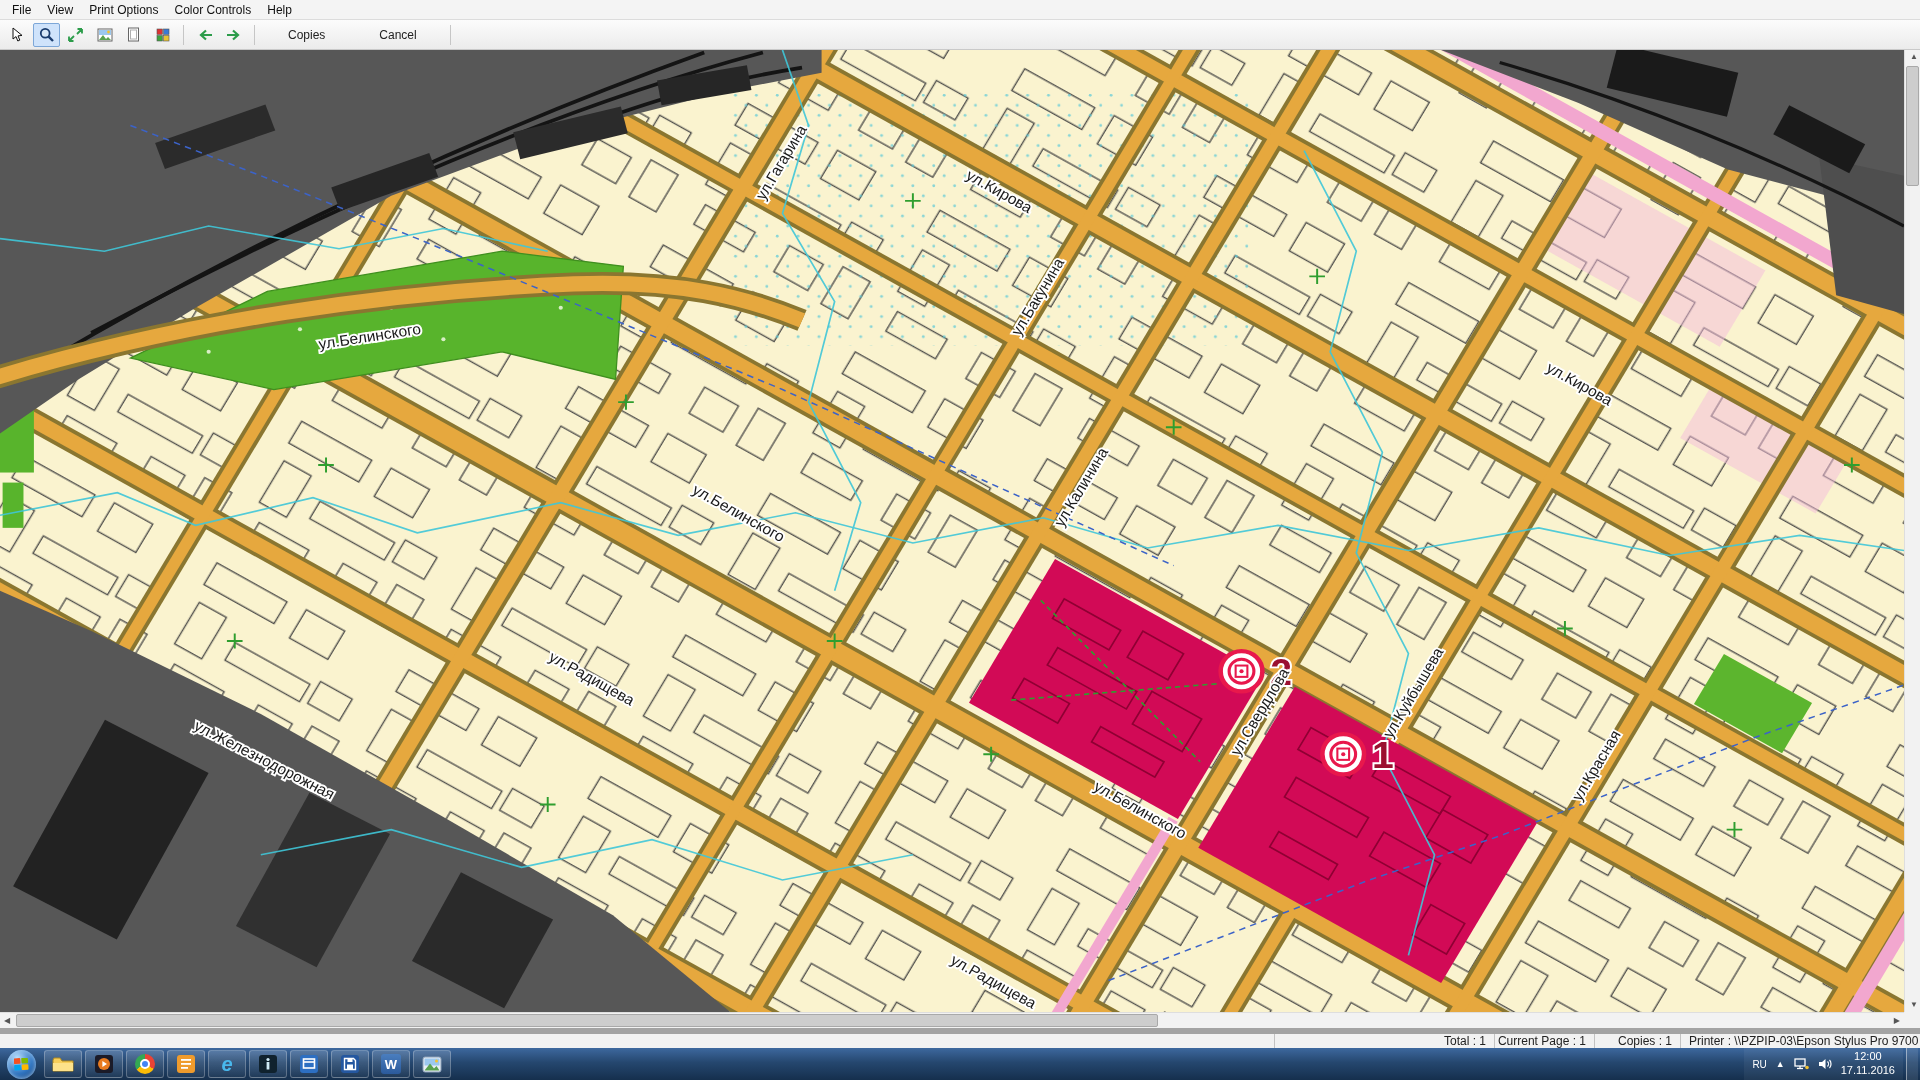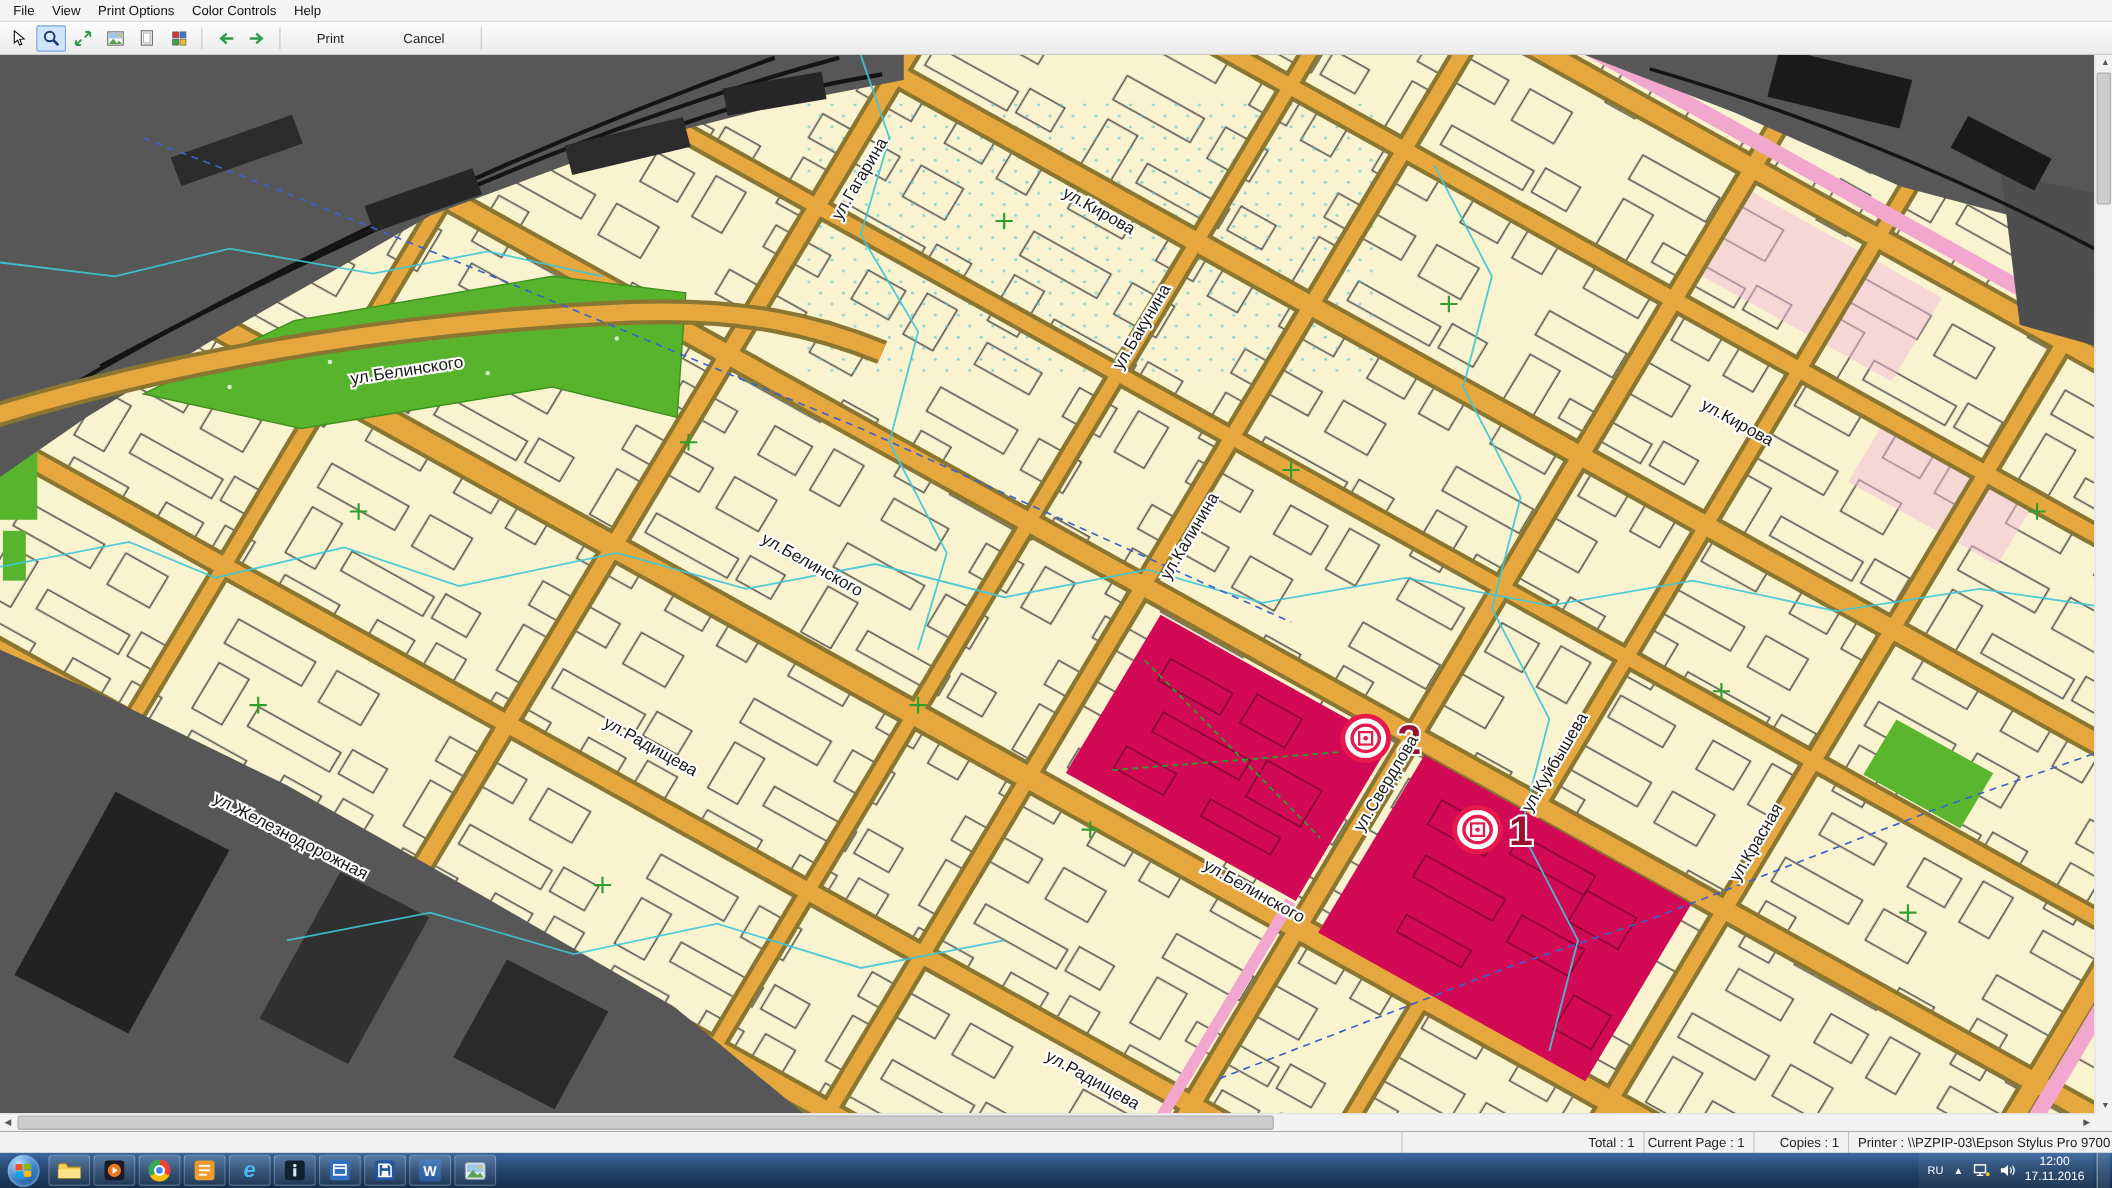--- a/index.html
+++ b/index.html
@@ -29,21 +29,21 @@
   .map-wrap{position:relative;flex:1;min-width:0}
   .map-view{position:absolute;left:0;top:0;right:16px;bottom:16px;overflow:hidden;background:#FAF3CF}
   .map-view svg{width:100%;height:100%;display:block}
   .vscroll{position:absolute;top:0;right:0;bottom:16px;width:16px;background:#f2f2f2;border-left:1px solid #dedede}
   .hscroll{position:absolute;left:0;bottom:0;right:16px;height:16px;background:#f2f2f2;border-top:1px solid #dedede}
   .scroll-arrow{position:absolute;font-size:8px;color:#555;line-height:1}
   .vthumb{position:absolute;top:16px;left:1px;width:13px;height:120px;background:#cdcdcd;border:1px solid #a9a9a9;border-radius:2px}
   .hthumb{position:absolute;left:16px;top:1px;height:13px;width:60%;background:#cdcdcd;border:1px solid #a9a9a9;border-radius:2px}
   .scroll-corner{position:absolute;right:0;bottom:0;width:16px;height:16px;background:#f2f2f2}
   
-  .statusbar{height:20px;background:#f2f2f2;border-top:1px solid #a3a3a3;display:flex;align-items:stretch;font-size:12px;color:#222}
+  .statusbar{height:20px;background:#f2f2f2;border-top:6px solid #a3a3a3;display:flex;align-items:stretch;font-size:12px;color:#222}
   .sb-spacer{flex:1}
   .sb-seg{border-left:1px solid #c2c2c2;display:flex;align-items:center;padding:0 8px;white-space:nowrap}
   .sb-total{width:220px;justify-content:flex-end}
   .sb-current{width:100px;justify-content:flex-end}
   .sb-copies{width:86px;justify-content:flex-end}
   .sb-printer{width:240px}
   
   .taskbar{height:32px;background:linear-gradient(#3d689e,#25476f 45%,#152f4d);display:flex;align-items:center;padding:0 2px;gap:3px}
   .orb{width:29px;height:29px;border-radius:50%;background:radial-gradient(circle at 35% 28%,#b9e0ff,#2f74c0 55%,#0e3263);display:flex;align-items:center;justify-content:center;margin:0 5px;box-shadow:inset 0 0 5px rgba(190,225,255,.9)}
   .task-icon{width:38px;height:28px;border:1px solid rgba(255,255,255,.25);border-radius:3px;background:linear-gradient(rgba(255,255,255,.16),rgba(255,255,255,.04));display:flex;align-items:center;justify-content:center}
@@ -118,21 +118,21 @@
       <svg width="16" height="12" viewBox="0 0 16 12">
         <path d="M15,6 L5,6 M9,1.5 L4,6 L9,10.5" stroke="#2c9c4a" stroke-width="2.2" fill="none"></path>
       </svg>
     </div>
     <div class="tb-btn">
       <svg width="16" height="12" viewBox="0 0 16 12">
         <path d="M1,6 L11,6 M7,1.5 L12,6 L7,10.5" stroke="#2c9c4a" stroke-width="2.2" fill="none"></path>
       </svg>
     </div>
     <div class="tb-sep"></div>
-    <div class="tb-text-btn">Print</div>
+    <div class="tb-text-btn">Copies</div>
     <div class="tb-text-btn">Cancel</div>
     <div class="tb-sep"></div>
   </div>
 
   <div class="content">
 
 
     <div class="map-wrap">
       <div class="map-view">
         <svg viewBox="0 0 1460 765" preserveAspectRatio="none">

